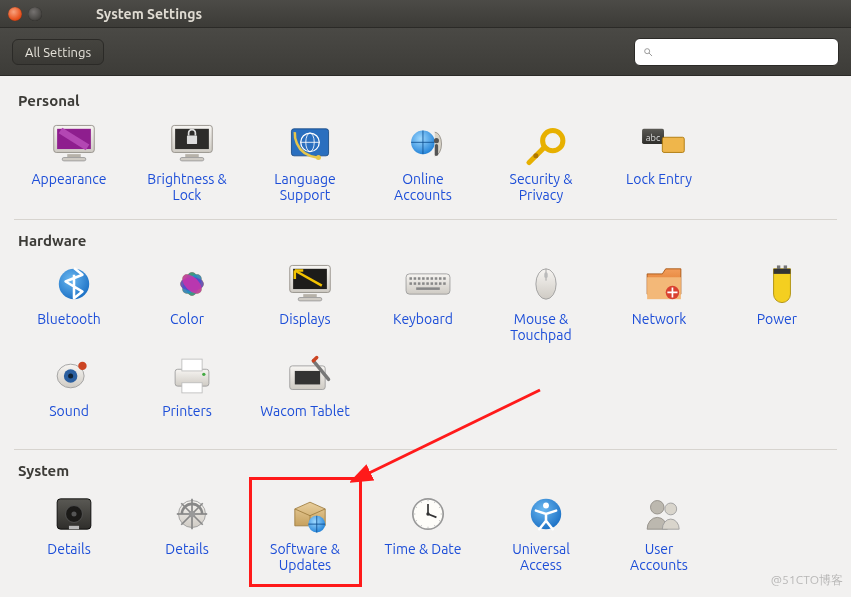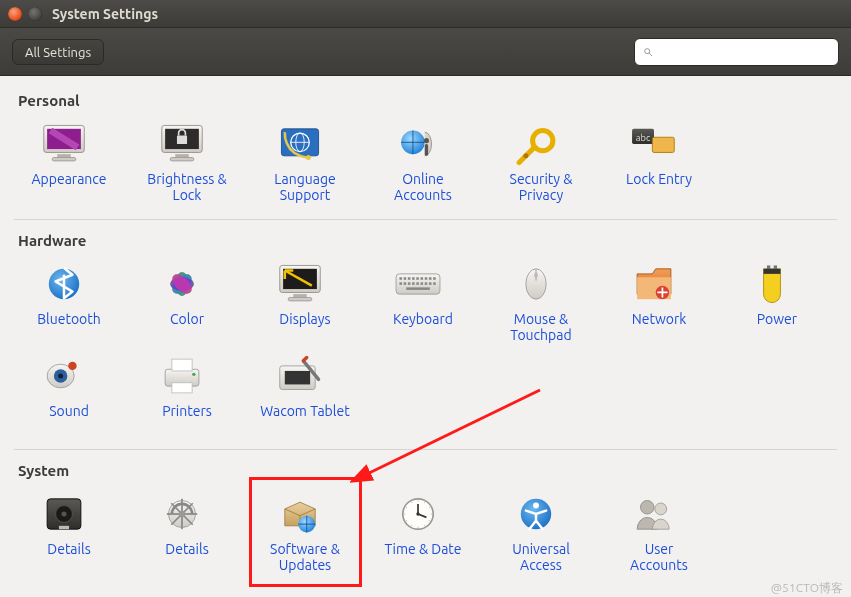--- a/index.html
+++ b/index.html
@@ -1,44 +1,44 @@
 <!DOCTYPE html>
 <html><head>
 <meta charset="utf-8">
 <style>
 * { margin: 0; padding: 0; box-sizing: border-box; font-family: Ubuntu, "Segoe UI", Arial, sans-serif; }
 body { width: 851px; height: 597px; background: #f2f1f0; position: relative; overflow: hidden; }
 
 
-.titlebar { height: 28px; background: linear-gradient(#4c4b47,#3c3b37); display: flex; align-items: center; padding: 8px 8px; color: #dfdbd2; font-size: 14px; font-weight: bold; border-bottom: 1px solid #2b2a27; }
+.titlebar { height: 28px; background: linear-gradient(#4c4b47,#3c3b37); display: flex; align-items: center; padding: 8px 8px; color: #dfdbd2; font-size: 14px; font-weight: bold; border-bottom: 1px solid #2b2a27; gap: 44px; }
 .win-btns { display: flex; gap: 6px; margin-right: 10px; }
 .win-btn { width: 14px; height: 14px; border-radius: 7px; display:inline-block; box-shadow: inset 0 0 1px rgba(0,0,0,.6); }
 .wb-close { background: radial-gradient(circle at 40% 35%, #f8a27e, #e95420 60%, #c0360d); }
 .wb-min   { background: radial-gradient(circle at 40% 35%, #757270, #4b4946 60%, #2f2e2b); }
 
 
 .toolbar { height: 48px; background: linear-gradient(#4a4945,#3d3c38); display: flex; align-items: center; padding: 0 12px; gap: 16px; border-bottom: 1px solid #2b2a27; }
 .all-btn { background: linear-gradient(#45443f,#3a3935); color: #e6e3db; border: 1px solid #2b2a27; border-radius: 6px; padding: 5px 12px; font-size: 13px; cursor: pointer; }
 .spacer { flex: 1; }
 .search { background: #fff; width: 205px; height: 28px; border-radius: 6px; display: flex; align-items: center; padding: 0 8px; gap: 6px; border: 1px solid #2b2a27; }
 .search input { border: none; outline: none; flex: 1; font-size: 13px; background: transparent; }
 
 
 .content { padding: 10px 0 12px 0; height: calc(100% - 76px); overflow: auto; border-radius: 13px; }
 .section-title { font-weight: bold; font-size: 15px; color: #3c3b37; padding: 6px 18px 6px 18px; }
 .hr { height: 1px; background: #d7d4cf; margin: 4px 14px 6px 14px; }
 .grid { display: flex; flex-wrap: wrap; padding: 0 10px 8px 10px; }
 .item { width: 118px; text-align: center; padding: 6px 4px 4px 4px; cursor: pointer; border-radius: 4px; }
-.icon-slot { width: 64px; height: 46px; margin: 0 auto 4px auto; display: flex; align-items: center; justify-content: flex-start; }
+.icon-slot { width: 64px; height: 46px; margin: 0 auto 4px auto; display: flex; align-items: center; justify-content: flex-end; }
 .label { font-size: 14px; color: #1d4ed8; line-height: 1.15; min-height: 30px; white-space: pre-line; }
 
 .highlight-box { position: absolute; left: 249px; top: 477px; width: 113px; height: 110px; border: 3px solid #ff1a1a; pointer-events: none; }
 .arrow { position: absolute; left: 350px; top: 380px; width: 200px; height: 120px; pointer-events: none; }
 
-.watermark { position: absolute; right: 8px; bottom: 0; color: rgba(0,0,0,.25); font-size: 12px; }
+.watermark { position: absolute; right: 8px; bottom: 8px; color: rgba(0,0,0,.25); font-size: 12px; }
 </style>
 </head>
 <body>
 
 <div class="titlebar">
   <div class="win-btns">
     <span class="win-btn wb-close"></span>
     <span class="win-btn wb-min"></span>
   </div>
   <span>System Settings</span>

